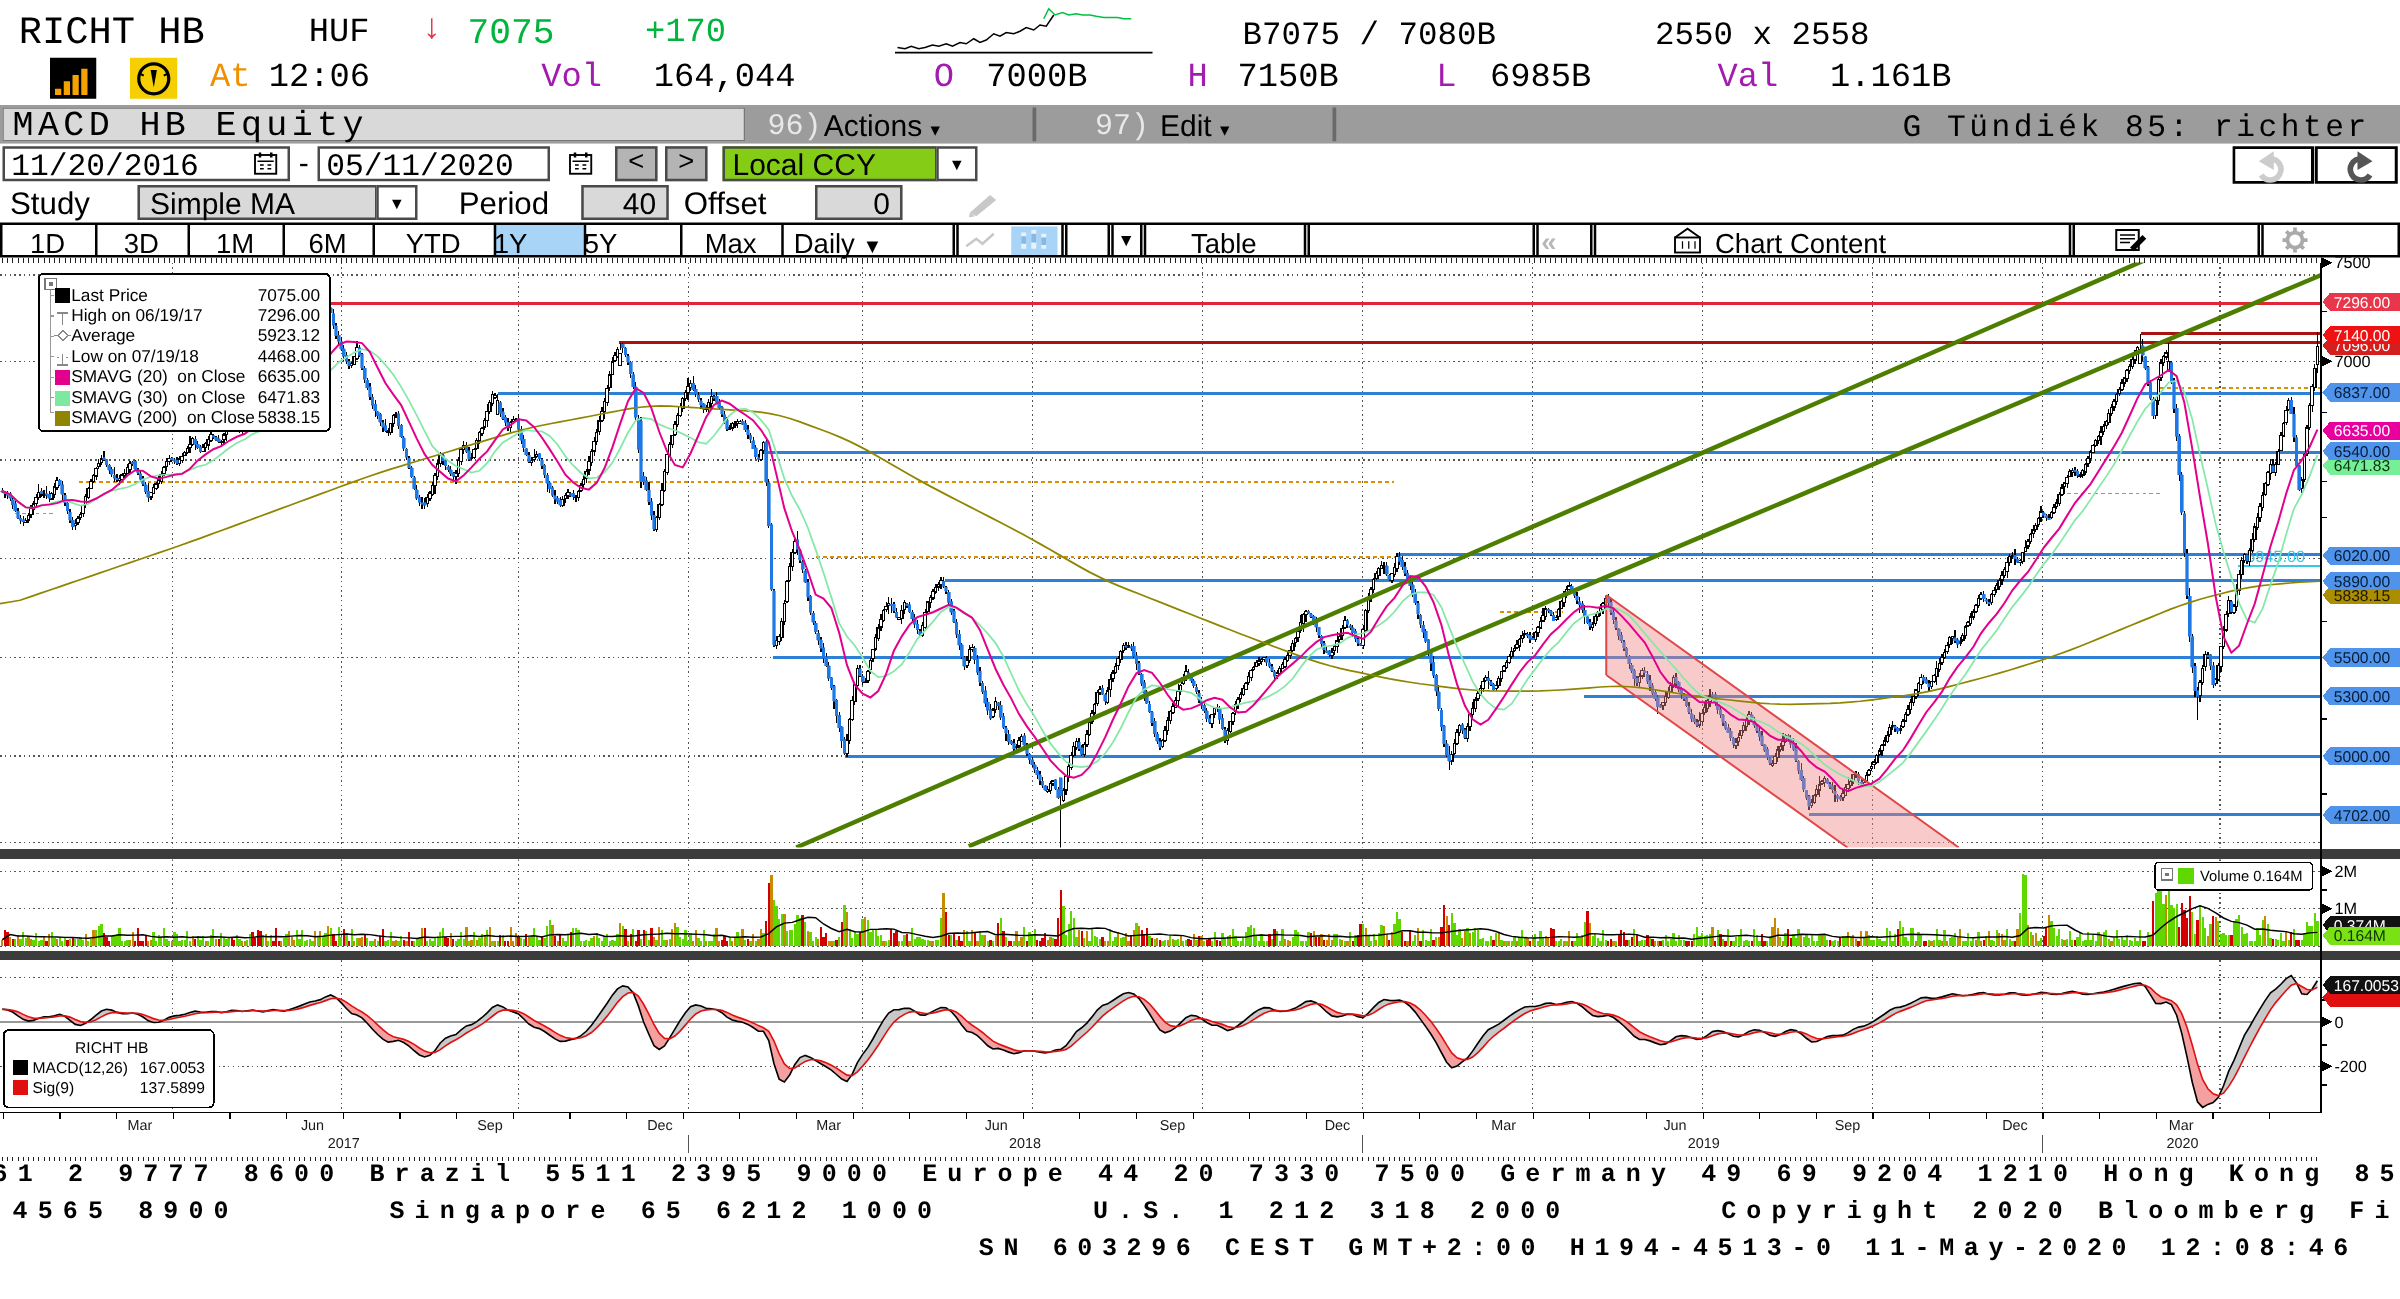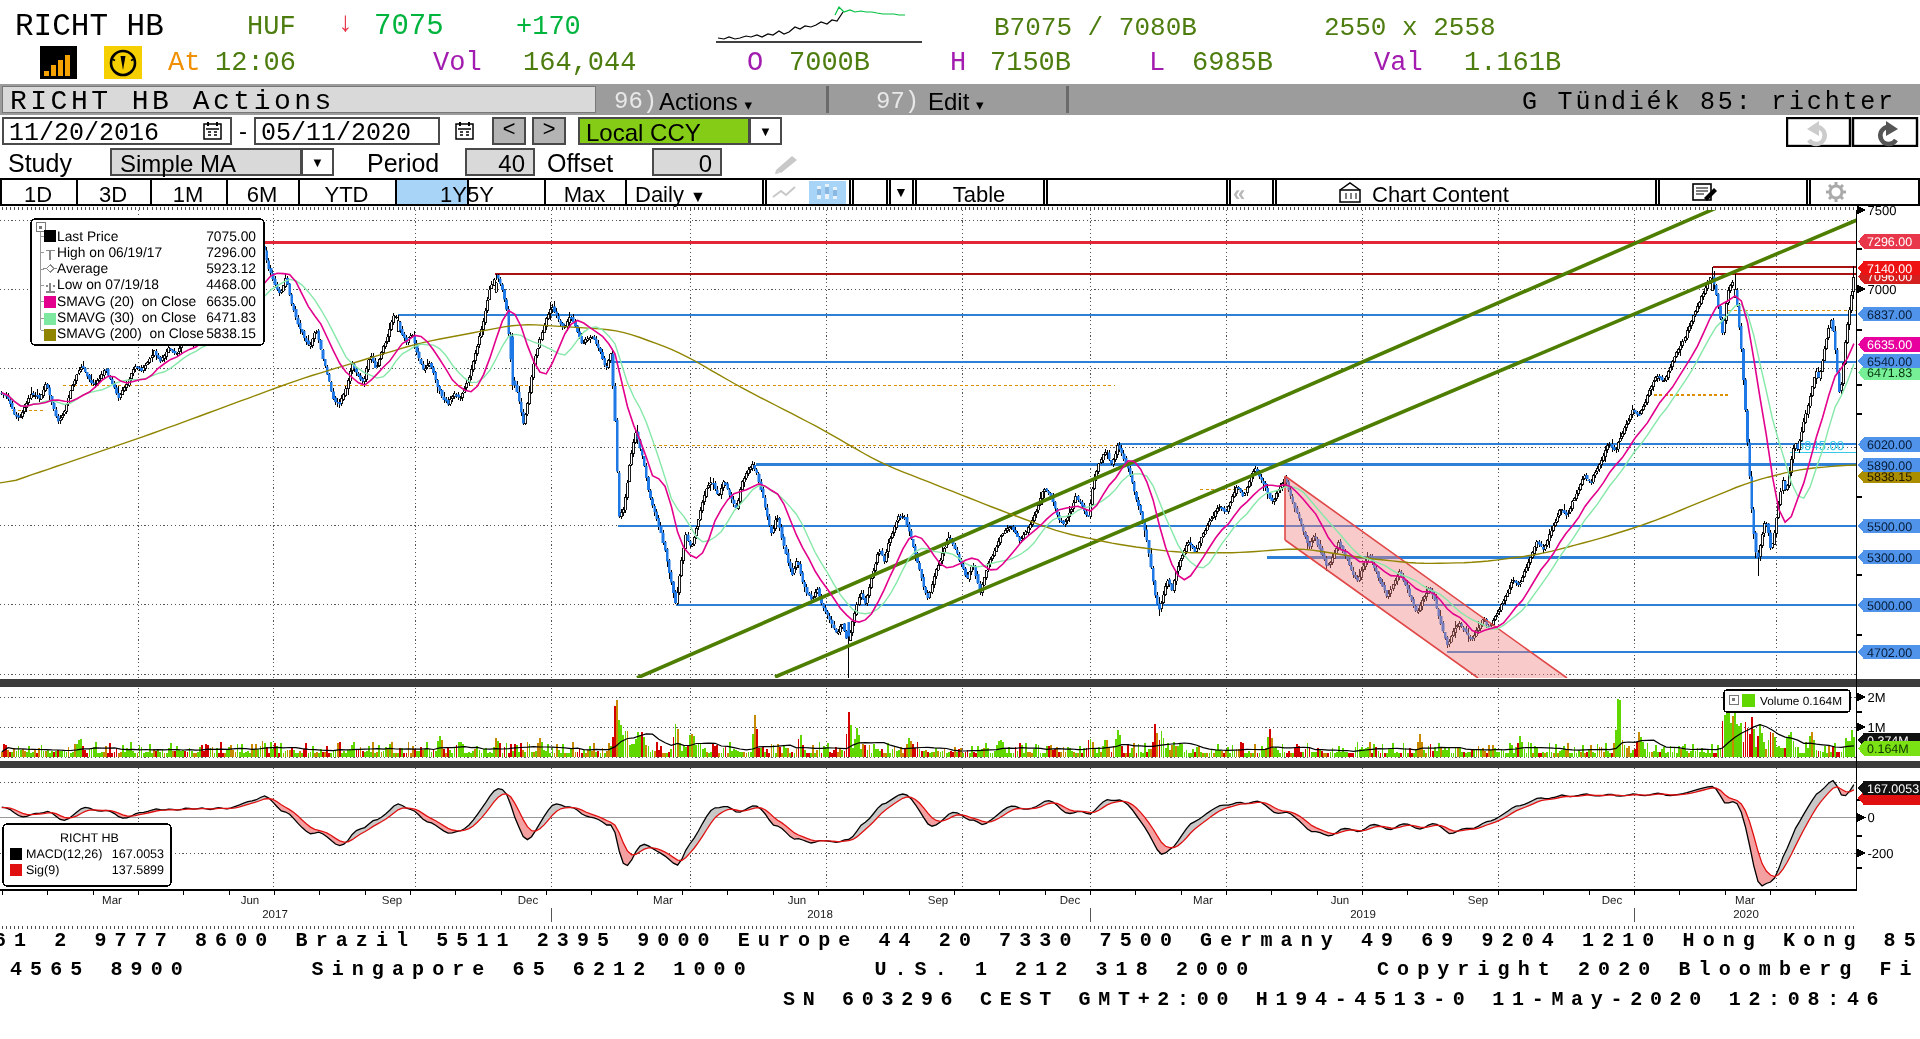--- a/index.html
+++ b/index.html
@@ -1,18 +1,18 @@
 <!DOCTYPE html>
 <html><head><meta charset="utf-8"><style>
 *{margin:0;padding:0;box-sizing:border-box;-webkit-font-smoothing:antialiased}
 body{width:1920px;height:1039px;overflow:hidden;background:#fff;font-family:"Liberation Sans",sans-serif}
 #page{position:relative;width:1920px;height:1039px;overflow:hidden}
 .a{position:absolute;white-space:pre}
 .mono{font-family:"Liberation Mono",monospace}
-.gray{color:#4d7c0f}.brown{color:#a21caf}.green{color:#00b43e}
+.gray{color:#000000}.brown{color:#a21caf}.green{color:#00b43e}
 .box{position:absolute;border:2px solid #4a4a4a;background:#fff;color:#000}
 .gbtn{position:absolute;border:2px solid #4a4a4a;background:#b4b4b4;text-align:center}
 .tabsep{position:absolute;top:180px;width:2px;height:25px;background:#000}
 </style></head><body>
 <div id="page">
 <svg width="1920" height="1039" viewBox="0 0 1920 1039" style="position:absolute;left:0;top:0" shape-rendering="crispEdges" text-rendering="geometricPrecision">
 <rect x="0" y="0" width="1920" height="1039" fill="#ffffff"></rect>
 <clipPath id="cm">
         <rect x="0" y="210" width="1856.5" height="468"></rect>
       </clipPath>
@@ -274,21 +274,21 @@
 <div class="a mono gray" style="left:789px;top:48px;font-size:27px">7000B</div>
 <div class="a mono brown" style="left:950px;top:48px;font-size:27px">H</div>
 <div class="a mono gray" style="left:990px;top:48px;font-size:27px">7150B</div>
 <div class="a mono brown" style="left:1149px;top:48px;font-size:27px">L</div>
 <div class="a mono gray" style="left:1192px;top:48px;font-size:27px">6985B</div>
 <div class="a mono brown" style="left:1374px;top:48px;font-size:27px">Val</div>
 <div class="a mono gray" style="left:1464px;top:48px;font-size:27px">1.161B</div>
 
 <div class="a" style="left:0;top:84px;width:1920px;height:31px;background:#9c9c9c"></div>
 <div class="a" style="left:2px;top:86px;width:594px;height:27px;background:#d9d9d9;border:1px solid #777"></div>
-<div class="a mono" style="left:10px;top:86px;font-size:28px;letter-spacing:3.5px;color:#000">RICHT HB Actions</div>
+<div class="a mono" style="left:10px;top:86px;font-size:28px;letter-spacing:3.5px;color:#000">MACD HB Equity</div>
 <div class="a mono" style="left:614px;top:88px;font-size:24px;color:#e8e8e8">96)</div>
 <div class="a" style="left:659px;top:88px;font-size:24px;color:#000">Actions <span style="font-size:15px">▾</span></div>
 <div class="a" style="left:826px;top:86px;width:3px;height:27px;background:#6a6a6a"></div>
 <div class="a mono" style="left:876px;top:88px;font-size:24px;color:#e8e8e8">97)</div>
 <div class="a" style="left:928px;top:88px;font-size:24px;color:#000">Edit <span style="font-size:15px">▾</span></div>
 <div class="a" style="left:1066px;top:86px;width:3px;height:27px;background:#6a6a6a"></div>
 <div class="a mono" style="left:1522px;top:88px;font-size:25px;letter-spacing:2.8px;color:#000">G Tündiék 85: richter</div>
 
 <div class="a" style="left:0;top:115px;width:1920px;height:31px;background:#fff"></div>
 <div class="box mono" style="left:2px;top:117px;width:230px;height:28px;font-size:25px;padding-left:5px">11/20/2016</div>
@@ -328,21 +328,21 @@
       <path d="M4 18 L20 4 L25 8 L9 21 Z M4 18 L3 22 L8 21" fill="#c8c8c8"></path>
     </svg>
 
 <div class="a" style="left:0;top:178px;width:1920px;height:28px;background:#fff;border-top:2px solid #000;border-bottom:2px solid #000"></div>
 <div class="a" style="left:395px;top:180px;width:72px;height:24px;background:#a8d4f8"></div>
 <div class="a" style="left:0px;top:182px;width:76px;text-align:center;font-size:22px;color:#000">1D</div>
 <div class="a" style="left:76px;top:182px;width:74px;text-align:center;font-size:22px;color:#000">3D</div>
 <div class="a" style="left:150px;top:182px;width:76px;text-align:center;font-size:22px;color:#000">1M</div>
 <div class="a" style="left:226px;top:182px;width:72px;text-align:center;font-size:22px;color:#000">6M</div>
 <div class="a" style="left:298px;top:182px;width:97px;text-align:center;font-size:22px;color:#000">YTD</div>
-<div class="a" style="left:395px;top:182px;width:72px;text-align:right;font-size:22px;color:#000">1Y</div>
+<div class="a" style="left:395px;top:182px;width:72px;text-align:left;font-size:22px;color:#000">1Y</div>
 <div class="a" style="left:467px;top:182px;width:77px;font-size:22px;color:#000">5Y</div>
 <div class="a" style="left:544px;top:182px;width:81px;text-align:center;font-size:22px;color:#000">Max</div>
 <div class="tabsep" style="left:0px"></div>
 <div class="tabsep" style="left:76px"></div>
 <div class="tabsep" style="left:150px"></div>
 <div class="tabsep" style="left:226px"></div>
 <div class="tabsep" style="left:298px"></div>
 <div class="tabsep" style="left:395px"></div>
 <div class="tabsep" style="left:467px"></div>
 <div class="tabsep" style="left:544px"></div>

